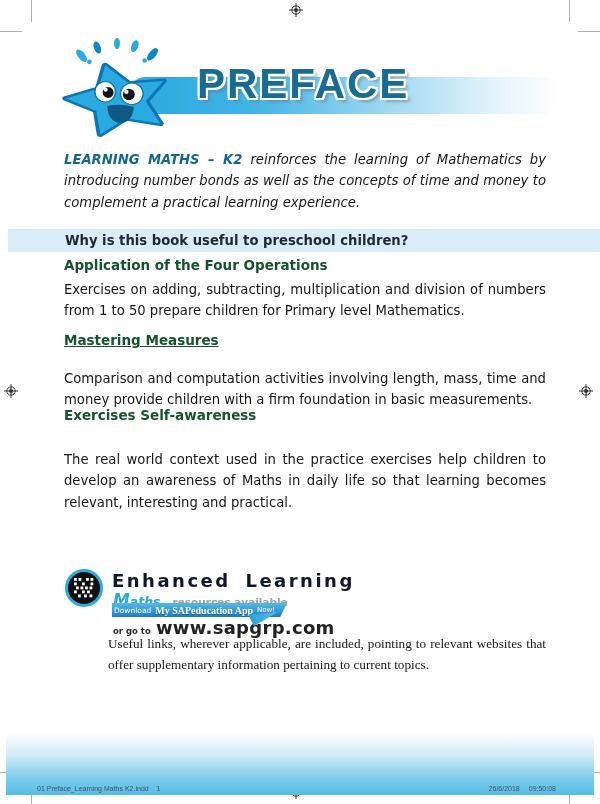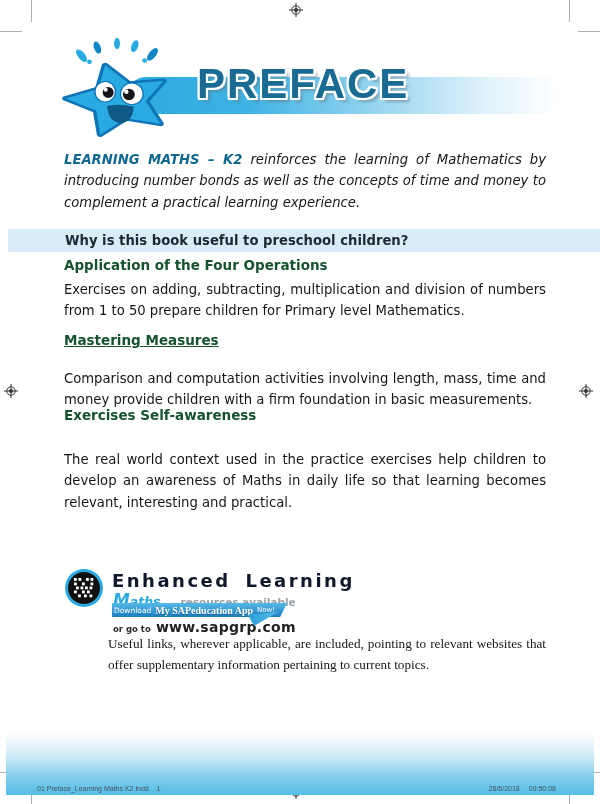--- a/index.html
+++ b/index.html
@@ -47,33 +47,33 @@
 
   
   .qr-wrap { position:absolute; left:64px; top:568px; width:40px; height:40px; }
   .enh-title {
     position:absolute; left:112px; top:570px; font-size:18px; font-weight:bold;
     color:#0f172a; letter-spacing:2.5px; word-spacing:6px;
   }
   .free-line { position:absolute; left:113px; top:590px; white-space:nowrap; }
   .free-word { color:#29abe2; font-weight:bold; font-style:italic; font-size:12.5px; display:inline-block; }
   .free-word::first-letter { font-size:1.35em; }
-  .free-rest { color:#9aa2a8; font-weight:bold; font-size:10.5px; margin-left:20px; }
+  .free-rest { color:#9aa2a8; font-weight:bold; font-size:10.5px; margin-left:12px; }
   .ribbon {
     position:absolute; left:112px; top:603px; height:14px;
     display:flex; align-items:center; gap:4px; padding:0 12px 0 2px;
     background:linear-gradient(180deg,#56bae7,#1b7ec2); color:#fff;
     clip-path:polygon(0 0,100% 0,calc(100% - 7px) 100%,0 100%);
   }
   .rb-dl { font-size:7.5px; }
   .rb-app { font-size:10px; font-weight:bold; text-shadow:0 1px 1px rgba(0,0,0,.35);font-family:Liberation Serif, serif; }
   .rb-now { font-size:7px; }
   .goto-line { position:absolute; left:113px; top:617px; color:#2b2b2b; white-space:nowrap; }
   .goto-prefix { font-size:8.5px; font-weight:bold; }
-  .goto-url { font-size:14px; font-weight:bold; letter-spacing:.3px; color:#222; }
+  .goto-url { font-size:18px; font-weight:bold; letter-spacing:.3px; color:#222; }
   .ribbon-tail {
     position:absolute; left:248px; top:612px; width:30px; height:14px;
     background:linear-gradient(90deg,#2aa0d8,#56bae7);
     clip-path:polygon(0 20%,100% 0,20% 100%);
   }
   .enh-note { position:absolute; left:108px; top:633px; width:438px; margin:0;font-family:Liberation Serif, serif; }
 
   
   .bottom-band {
     position:absolute; left:6px; right:6px; top:733px; height:62px;

